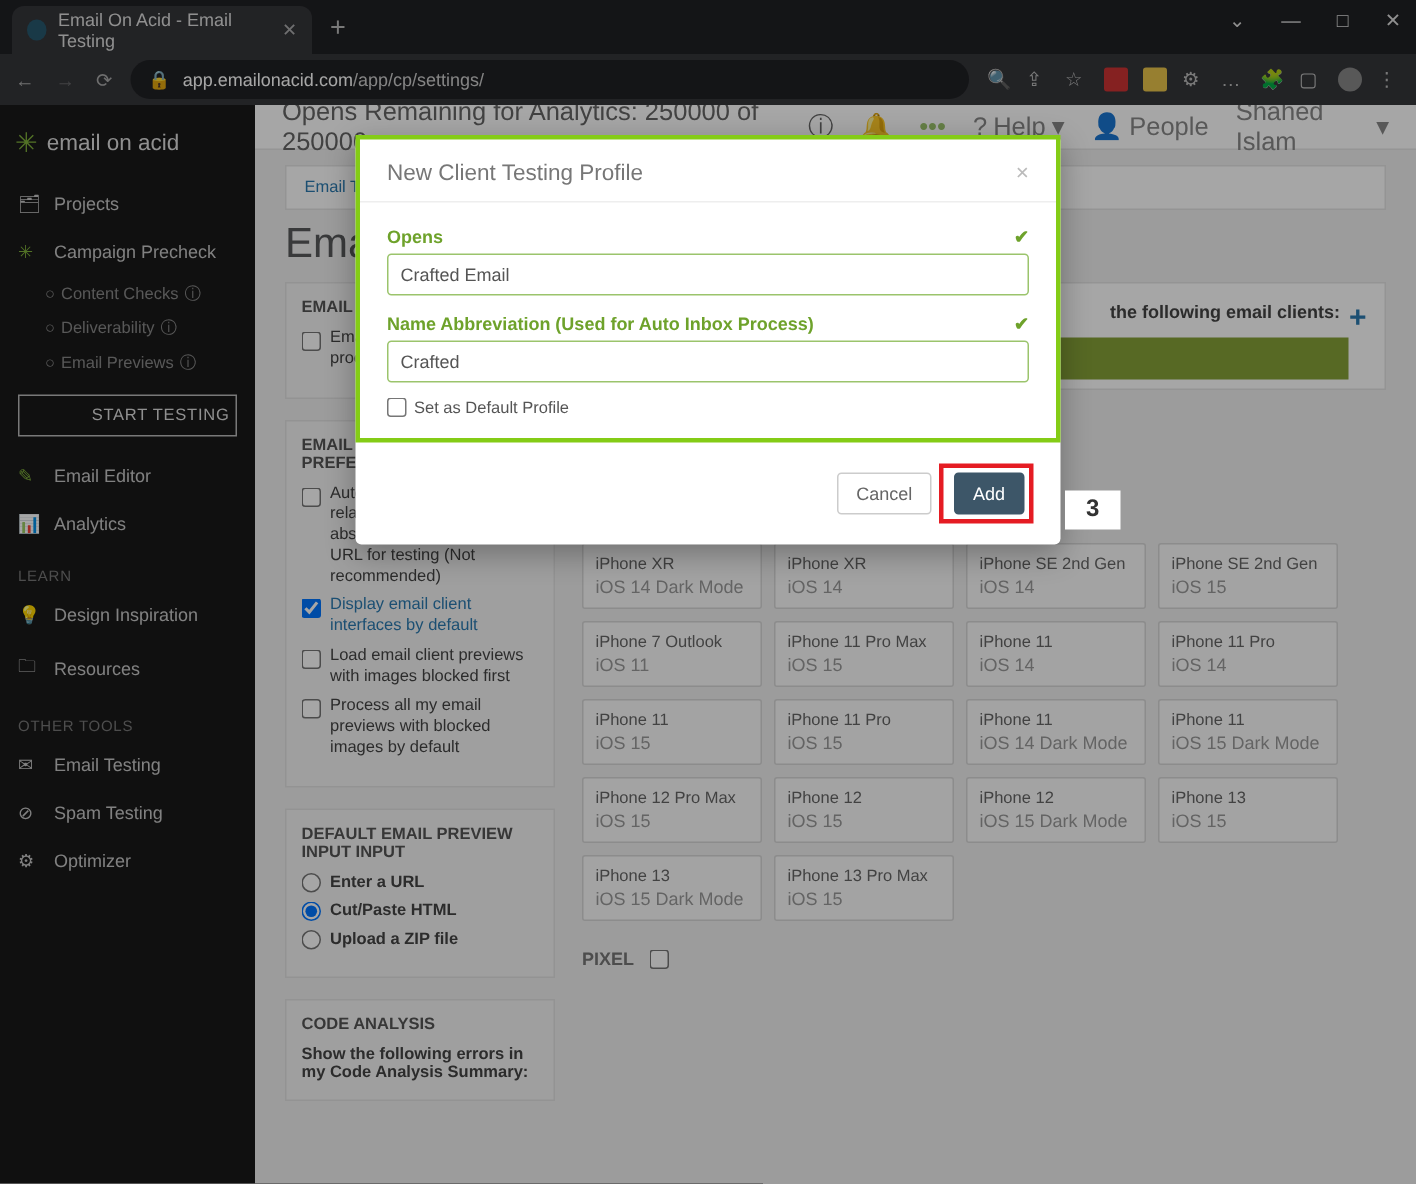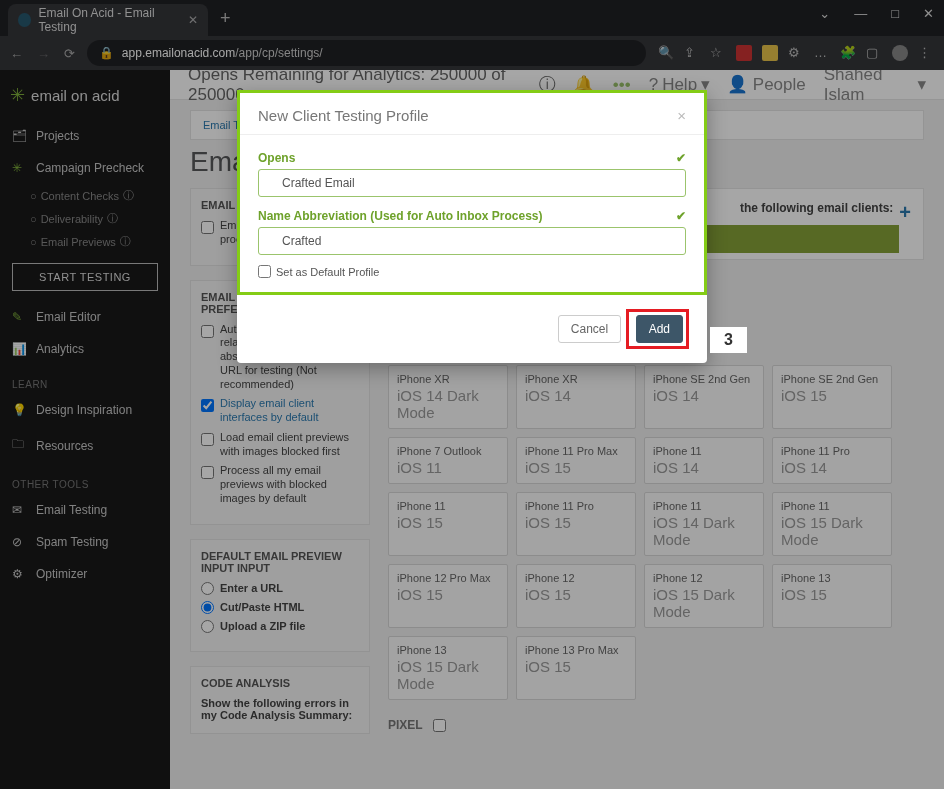--- a/index.html
+++ b/index.html
@@ -19,21 +19,21 @@
 .pill-icon { width:16px; height:16px; display:inline-block; }
 
 
 .app { display:flex; background:#f0f0f0; position:absolute; top:70px; bottom:0; left:0; right:0; color:#444; }
 .sidebar { width:170px; background:#1a1a1a; color:#bfbfbf; font-size:12px; padding-top:8px; display:flex; flex-direction:column; overflow:hidden;}
 .logo-row { display:flex; align-items:center; gap:6px; padding:6px 10px 14px; }
 .logo-txt { color:#ddd; font-size:15px; }
 .nav-group { display:flex; flex-direction:column; }
 .nav-item { display:flex; align-items:center; gap:8px; padding:9px 12px; cursor:pointer; color:#c6c6c6;}
 .nav-sub { padding:4px 0 4px 30px; font-size:11px; color:#888; display:flex; align-items:center; gap:4px;}
-.start-btn { margin:10px 12px; border:1px solid #bbb; color:#ddd; text-align:center; padding:7px 4px; font-size:11px; letter-spacing:.5px;}
+.start-btn { margin:10px 12px; border:1px solid #bbb; color:#ddd; text-align:right; padding:7px 4px; font-size:11px; letter-spacing:.5px;}
 .section-label { padding:14px 12px 4px; font-size:10px; letter-spacing:.5px; color:#777; }
 .nav-icon { width:16px; }
 
 
 .content-wrap { flex:1; display:flex; flex-direction:column; overflow:hidden; position:relative;}
 .util-bar { height:30px; background:#fff; border-bottom:1px solid #e5e5e5; display:flex; align-items:center; padding:0 18px; font-size:17px; color:#666; gap:18px; justify-content:flex-end;}
 .util-left { margin-right:auto; }
 .help-row { display:flex; align-items:center; gap:4px; color:#888; }
 .main { flex:1; overflow:hidden; padding:10px 20px; }
 .tabs-strip { background:#fff; border:1px solid #e3e3e3; margin-bottom:6px; }
@@ -54,31 +54,31 @@
 .right-col { flex:1; }
 .banner { background:#fff; border:1px solid #e3e3e3; padding:12px 12px 6px; display:flex; justify-content:space-between; align-items:flex-start; }
 .banner strong { font-size:12px; color:#444; }
 .plus { color:#2b7ab0; font-size:20px; font-weight:bold; }
 .green-btn-bar { background:#86a238; height:28px; margin-top:10px; width:100%; }
 .client-section { margin-top:18px; }
 .client-hdr { font-size:12px; font-weight:bold; color:#777; display:flex; align-items:center; gap:10px; margin:14px 0 8px 0; }
 .tiles { display:flex; flex-wrap:wrap; gap:8px; }
 .tile { width:120px; border:1px solid #d7d7d7; background:#fbfbfb; border-radius:2px; padding:7px 8px; }
 .tile .t-name { font-size:11px; color:#666; }
-.tile .t-sub { font-size:15px; color:#9a9a9a; margin-top:2px; }
+.tile .t-sub { font-size:12px; color:#9a9a9a; margin-top:2px; }
 
 
 .overlay { position:absolute; inset:0; background:rgba(0,0,0,.35); z-index:10; }
 .modal-wrap { position:absolute; top:90px; left:50%; transform:translateX(-50%); width:470px; background:#fff; border-radius:4px; z-index:20; box-shadow:0 6px 20px rgba(0,0,0,.3);}
 .modal-hl { border:3px solid #84cc16; padding:0; }
 .modal-head { padding:14px 18px 10px; font-size:15px; color:#777; border-bottom:1px solid #eee; display:flex; justify-content:space-between;}
 .modal-body { padding:10px 18px 14px; }
 .m-label { color:#6ea22b; font-size:12px; font-weight:bold; display:flex; justify-content:space-between; align-items:center; margin:6px 0 4px;}
 .m-label .chk { color:#6ea22b; }
-.m-input { width:100%; border:1px solid #9bc46c; border-radius:3px; padding:6px 23px; font-size:12px; color:#555; outline:none; }
+.m-input { width:100%; border:1px solid #9bc46c; border-radius:3px; padding:6px 8px; font-size:12px; color:#555; outline:none; }
 .set-default { display:flex; align-items:center; gap:5px; font-size:11px; color:#555; margin-top:10px;}
 .modal-foot { padding:14px 18px; text-align:right; }
 .btn { font-size:12px; padding:6px 12px; border-radius:3px; border:1px solid #ccc; background:#fff; color:#666; cursor:pointer; margin-left:4px;}
 .btn.primary { background:#3d5668; color:#fff; border-color:#3d5668; }
 .add-hl { display:inline-block; border:3px solid #e51c23; padding:3px; }
 .step-badge { position:absolute; top:327px; left:710px; background:#fff; padding:4px 14px; font-weight:bold; color:#333; z-index:30; }
 
 
 .win-ctrls { position:absolute; top:6px; right:10px; display:flex; gap:24px; color:#ddd; z-index:5;}
 .win-ctrls span { font-size:13px; }

